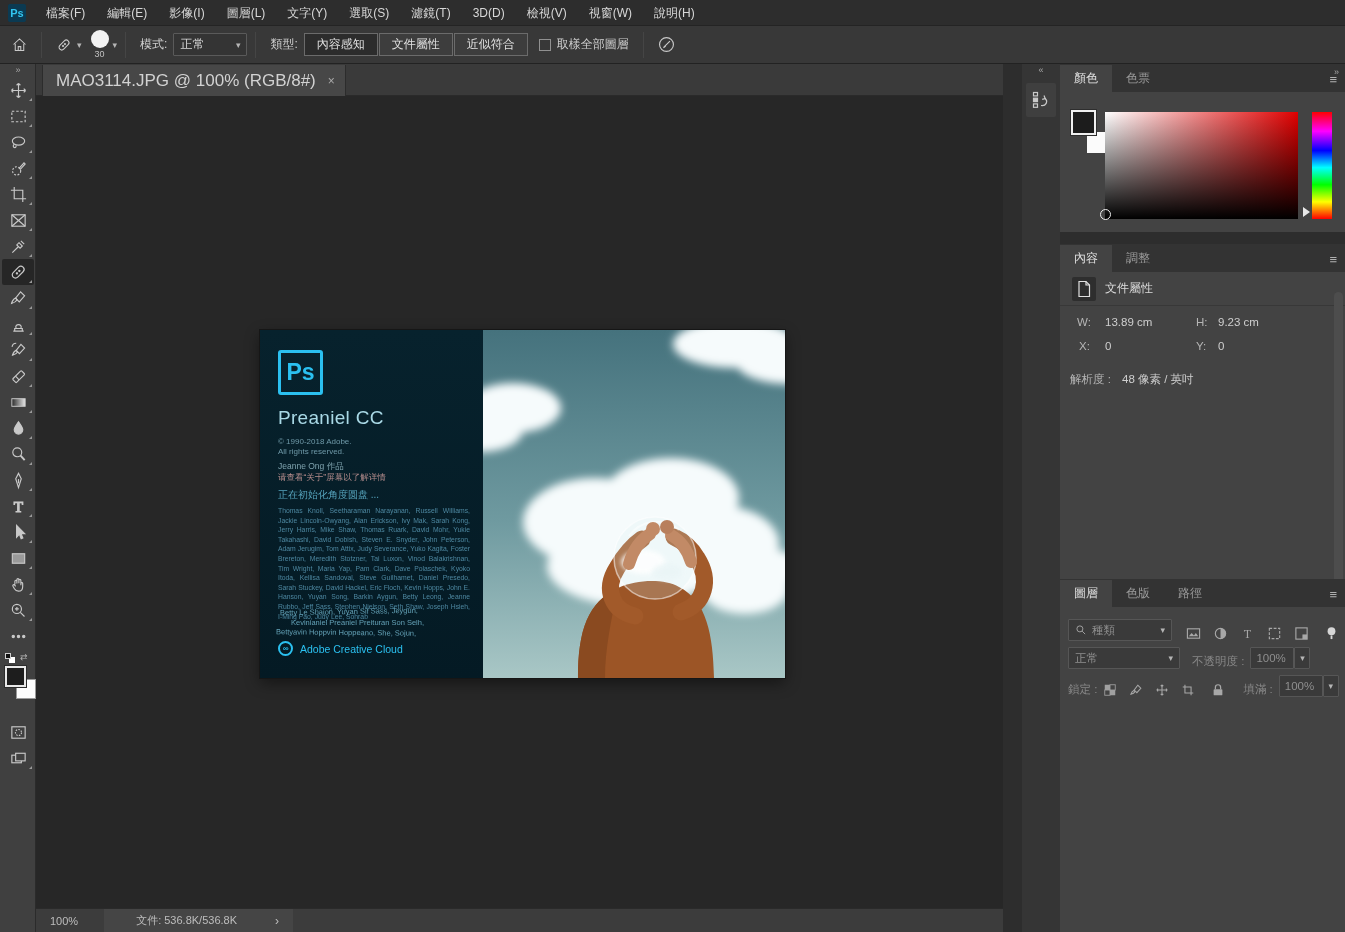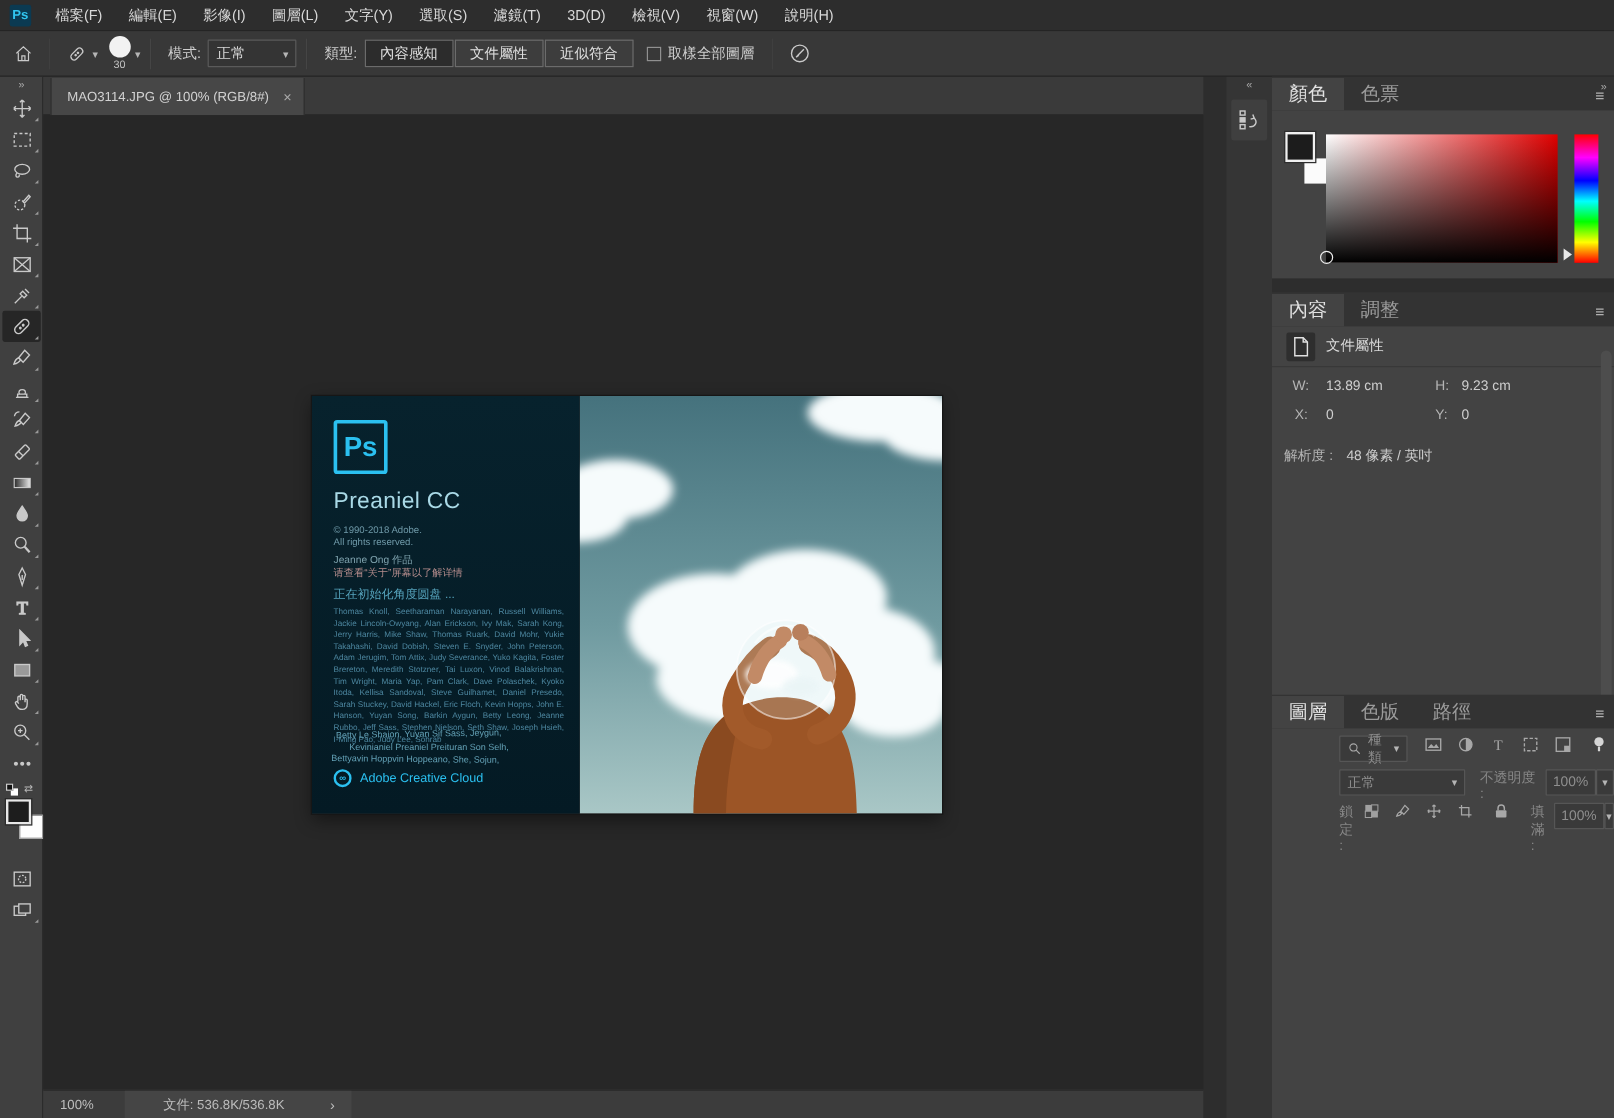--- a/index.html
+++ b/index.html
@@ -48,21 +48,21 @@
   #mini-default .w { position:absolute; left:4px; top:4px; width:6px; height:6px; background:#fff; }
   #swap-arrows { left:20px; top:-1px; color:#b5b5b5; font-size:9px; }
   #fg-swatch { left:5px; top:13px; width:21px; height:21px; background:#1d1d1d; border:2px solid #e8e8e8;
     outline:1px solid #2b2b2b; z-index:2; }
   #bg-swatch { left:16px; top:26px; width:20px; height:20px; background:#fdfdfd; border:1px solid #9a9a9a; }
 
   
   #tabbar { left:36px; top:64px; width:967px; height:32px; background:#3a3a3a; border-bottom:1px solid #2a2a2a; }
   #doc-tab { position:absolute; left:6px; top:1px; height:31px; background:#474747; display:flex; align-items:center;
     padding:0 10px 0 13px; border-right:1px solid #2c2c2c; border-left:1px solid #2c2c2c; }
-  #doc-tab-title { color:#d2d2d2; font-size:11px; }
+  #doc-tab-title { color:#d2d2d2; font-size:17px; }
   #doc-tab-close { color:#aaa; font-size:12px; margin-left:12px; }
   #canvas { left:36px; top:96px; width:967px; height:812px; background:#272727; }
 
   
   #splash { position:absolute; left:224px; top:234px; width:525px; height:348px;
     box-shadow:0 0 0 1px #161616, 0 5px 14px rgba(0,0,0,.45); display:flex; }
   #splash-left { width:223px; height:348px; background:linear-gradient(180deg,#07222d,#041a24); position:relative; }
   #sp-logo { position:absolute; left:18px; top:20px; width:45px; height:45px; border:3px solid #2bc0f0;
     border-radius:3px; color:#2bc0f0; font-size:23px; font-weight:bold; display:flex; align-items:center; justify-content:center; }
   #sp-title { position:absolute; left:18px; top:77px; color:#a9d9e6; font-size:19px; letter-spacing:.3px; }
@@ -90,21 +90,21 @@
   #dockgap { left:1003px; top:64px; width:19px; height:868px; background:#2d2d2d; }
   #dockstrip { left:1022px; top:64px; width:38px; height:868px; background:#353535; }
   #dock-collapse { width:38px; text-align:center; color:#a8a8a8; font-size:9px; height:13px; line-height:13px; }
   #history-btn { margin:6px auto 0; width:30px; height:34px; background:#3f3f3f; border-radius:2px;
     display:flex; align-items:center; justify-content:center; }
 
   
   #rightcol { left:1060px; top:64px; width:285px; height:868px; background:#2d2d2d; }
   .panel { position:absolute; left:0; width:285px; background:#434343; }
   .tabstrip { height:28px; background:#333333; display:flex; align-items:flex-end; position:relative; }
-  .ptab { height:27px; padding:0 14px; display:flex; align-items:center; font-size:16px; color:#9b9b9b; }
+  .ptab { height:27px; padding:0 14px; display:flex; align-items:center; font-size:12px; color:#9b9b9b; }
   .ptab.active { background:#434343; color:#e2e2e2; }
   .panel-menu { position:absolute; right:8px; bottom:5px; color:#b0b0b0; font-size:13px; }
   #expand-arrows { position:absolute; right:6px; top:-61px; color:#a8a8a8; font-size:9px; }
 
   #color-panel { top:0; height:168px; }
   #color-swatch-fg { position:absolute; left:11px; top:46px; width:25px; height:25px; background:#1c1c1c;
     border:2px solid #f0f0f0; outline:1px solid #2e2e2e; z-index:2; }
   #color-swatch-bg { position:absolute; left:27px; top:68px; width:21px; height:21px; background:#fbfbfb; }
   #color-field { position:absolute; left:45px; top:48px; width:193px; height:107px;
     background:linear-gradient(to top,#000,rgba(0,0,0,0)), linear-gradient(to right,#fff,#e00000); }
@@ -119,21 +119,21 @@
   #props-header { display:flex; align-items:center; height:34px; border-bottom:1px solid #383838; }
   #props-doc-icon { width:24px; height:24px; background:#2e2e2e; border-radius:2px; margin:0 9px 0 12px;
     display:flex; align-items:center; justify-content:center; }
   #props-title { color:#dcdcdc; font-size:12px; }
   .prop-row { position:absolute; left:0; width:285px; height:18px; }
   .plabel { position:absolute; color:#b5b5b5; font-size:11.5px; }
   .pvalue { position:absolute; color:#cfcfcf; font-size:11.5px; }
   #props-scroll { position:absolute; right:2px; top:48px; width:9px; height:292px; background:#4d4d4d; border-radius:5px; }
 
   #layers-panel { top:515px; height:430px; }
-  .lrow { position:absolute; left:0; width:285px; display:flex; align-items:flex-start;padding-left:48px; }
+  .lrow { position:absolute; left:0; width:285px; display:flex; align-items:flex-end; }
   .ctrl-box { height:22px; border:1px solid #565656; background:#3a3a3a; border-radius:1px;
     display:flex; align-items:center; color:#8f8f8f; font-size:11.5px; }
   .dim { color:#878787; font-size:11.5px; }
   .fic { margin:0 6px; display:flex; align-items:center; }
   #layer-row { top:88px; height:32px; background:#4e4e4e; }
   #eye-cell { width:36px; height:32px; display:flex; align-items:center; justify-content:center;
     border-right:1px solid #404040; }
   #layer-thumb { width:26px; height:20px; margin-left:6px; border:1px solid #101010;
     background:
       radial-gradient(circle at 66% 42%, #ffffff 0 4px, rgba(255,255,255,0) 6px),

